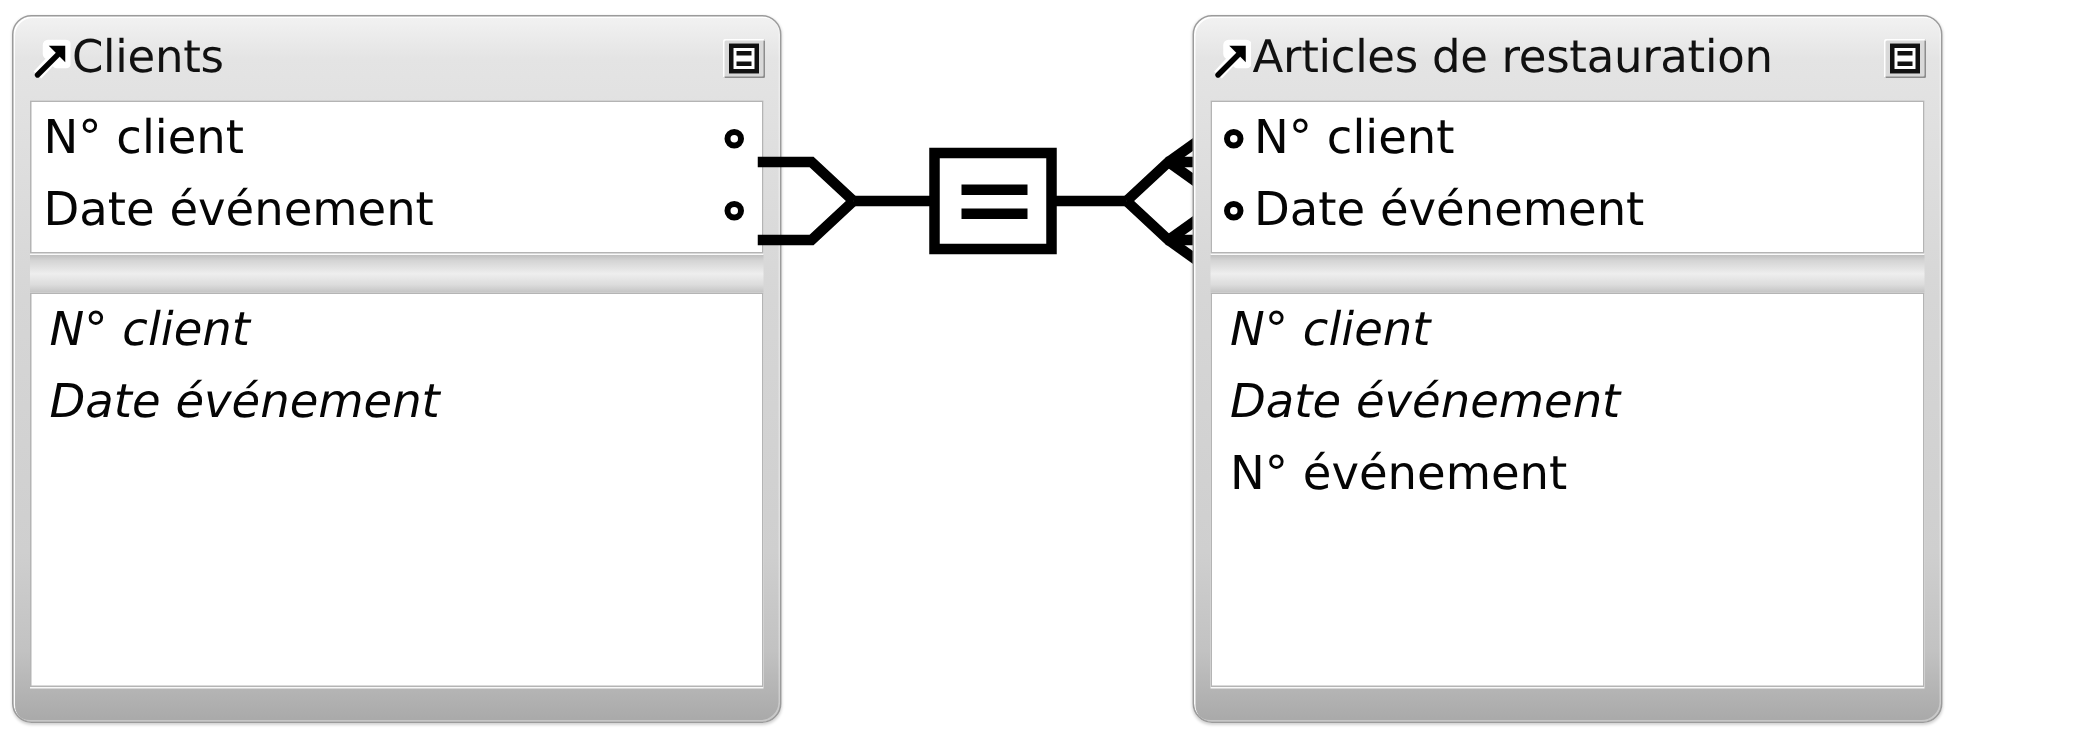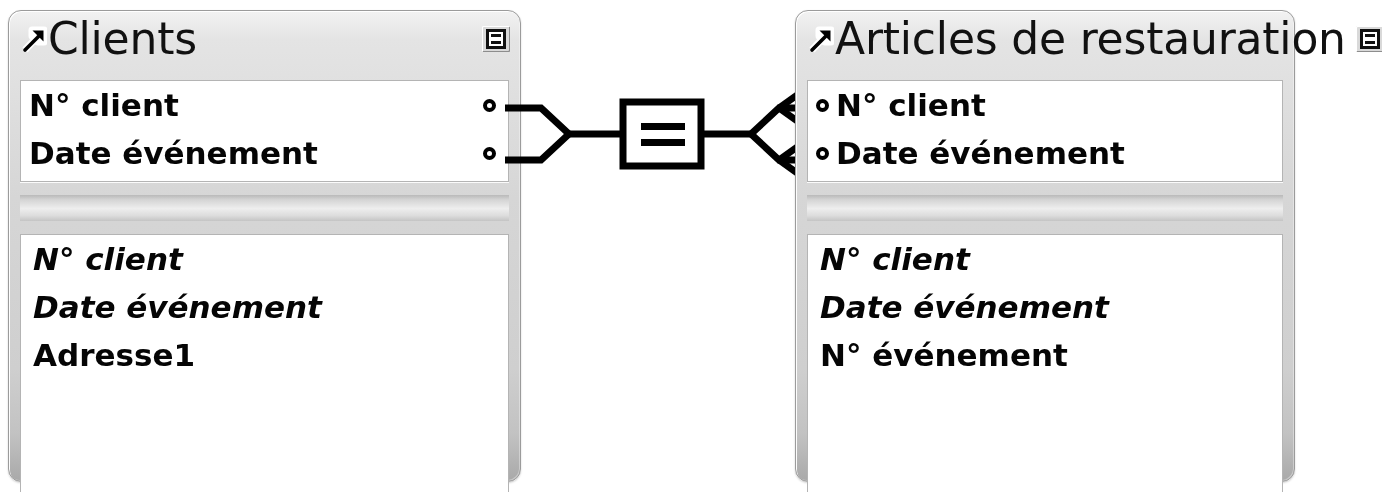--- a/index.html
+++ b/index.html
@@ -43,21 +43,21 @@
   .title-arrow-icon {
     width: 26px;
     height: 30px;
     flex: 0 0 auto;
     position: relative;
     margin-right: 1px;
   }
   .title-arrow-icon svg { display: block; }
   .entity-title {
     flex: 1 1 auto;
-    font-size: 44px;
+    font-size: 30px;
     line-height: 36px;
     color: #111111;
     white-space: nowrap;
     letter-spacing: -0.2px;
     font-weight: 400;
   }
   .header-menu-icon {
     flex: 0 0 auto;
     width: 28px;
     height: 26px;
@@ -86,26 +86,25 @@
     height: 3px;
     background: #111111;
   }
   .header-menu-icon .glyph::before { top: 2px; }
   .header-menu-icon .glyph::after  { bottom: 2px; }
 
   
   .pane {
     position: relative;
     box-sizing: border-box;
-    margin: 13px 11px;
+    margin: 0 11px;
     background: #ffffff;
     border: 1px solid #b4b4b4;
     box-shadow: inset 1px 1px 0 rgba(255,255,255,1),
                 0 1px 0 rgba(255,255,255,0.9);
-    font-weight: bold;
   }
   .pane-key   { height: 102px; }
   .pane-attrs { height: 263px; }
 
   .separator {
     height: 26px;
     margin: 0 11px;
     background: linear-gradient(to bottom,
                 #b9b9b9 0%, #d4d4d4 18%, #eeeeee 52%,
                 #dcdcdc 80%, #c4c4c4 100%);
@@ -184,23 +183,20 @@
 
   <div class="separator"></div>
 
   <div class="pane pane-attrs">
     <div class="field italic">
       <span class="field-label">N° client</span>
     </div>
     <div class="field italic">
       <span class="field-label">Date événement</span>
     </div>
-    <div class="field">
-      <span class="field-label">Adresse1</span>
-    </div>
   </div>
 </div>
 
 <div class="relationship">
   <svg width="316" height="104" viewBox="0 0 316 104" aria-hidden="true">
     <g stroke="#000000" stroke-width="7" fill="none" stroke-linecap="butt">
 
       <path d="M0 26 L36 26 L64 52"></path>
       <path d="M0 78 L36 78 L64 52"></path>
 

